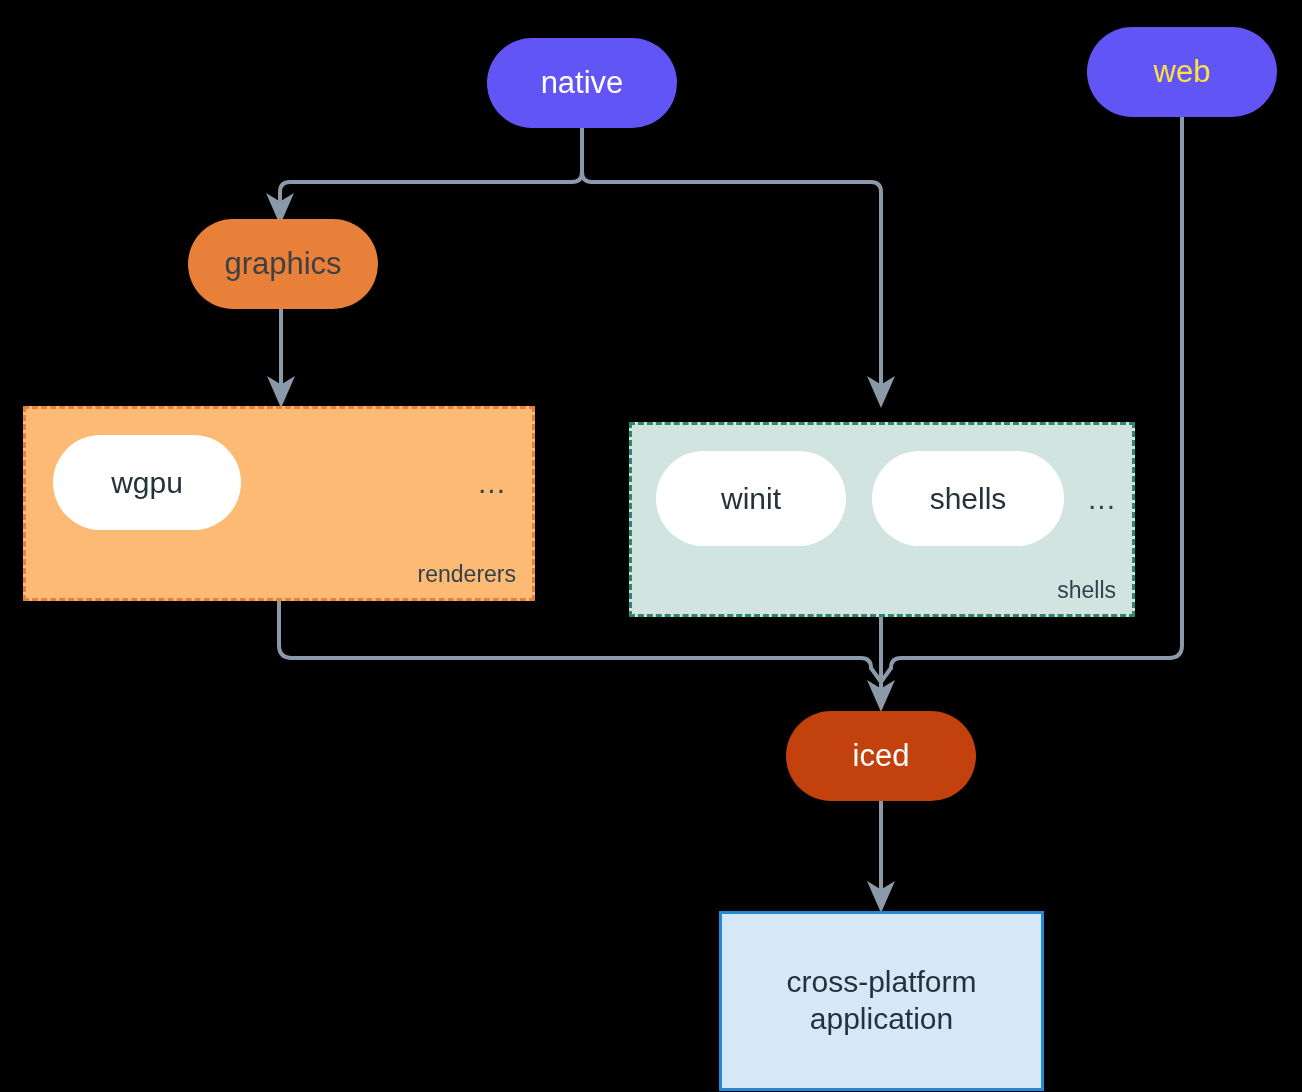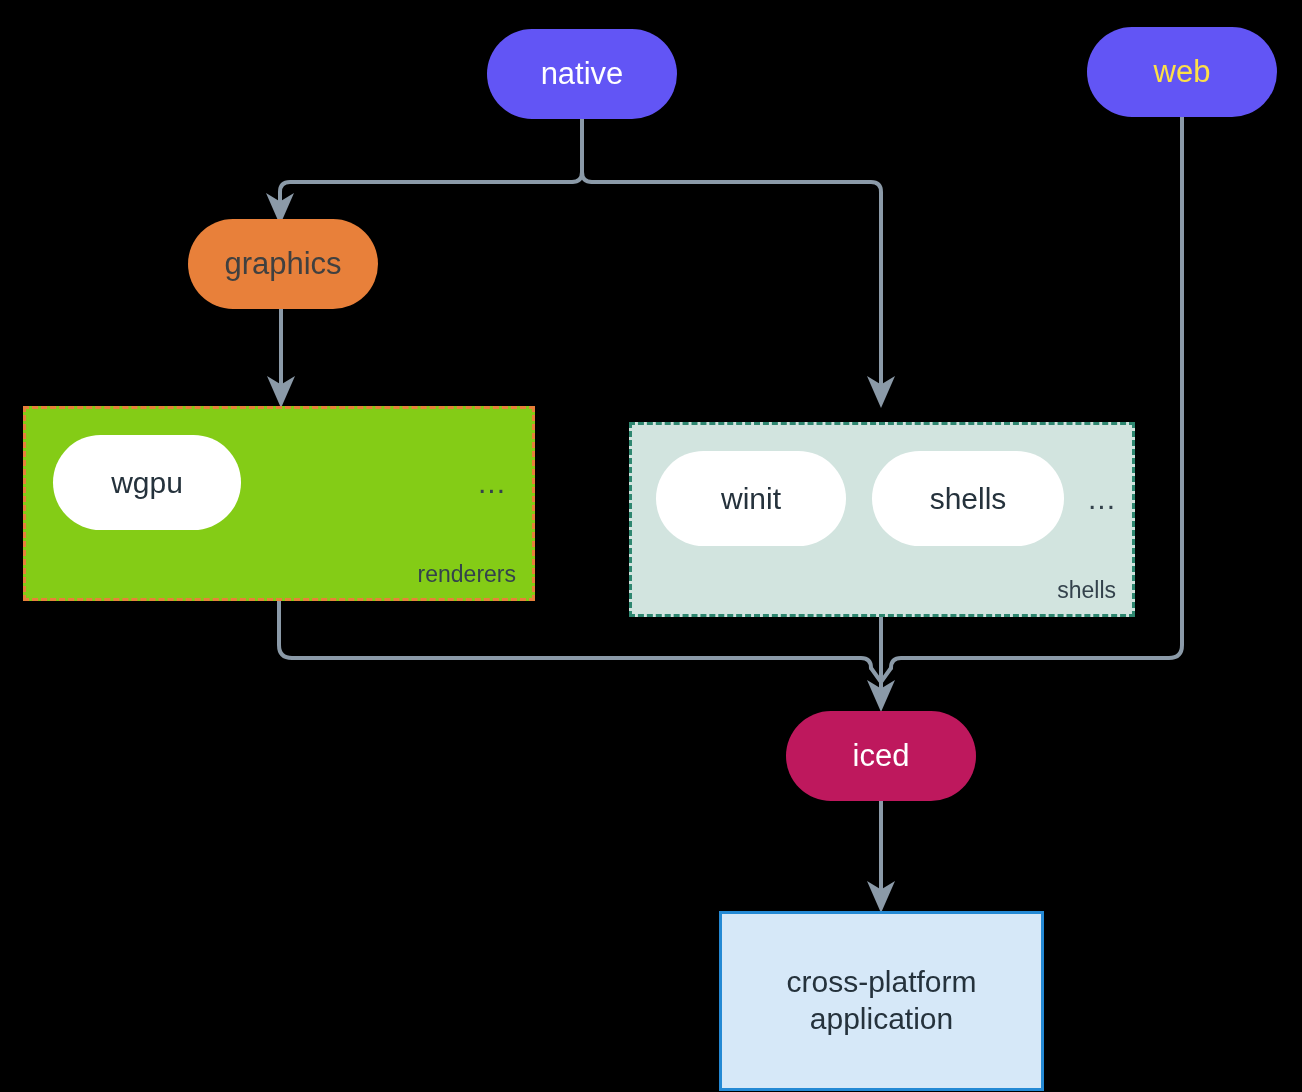--- a/index.html
+++ b/index.html
@@ -30,21 +30,21 @@
     align-items: center;
     justify-content: center;
     box-sizing: border-box;
     text-align: center;
     line-height: 1.22;
     white-space: nowrap;
   }
 
   
   .pill-native {
-    left: 487px; top: 29px; width: 190px; height: 90px;
+    left: 487px; top: 38px; width: 190px; height: 90px;
     border-radius: 45px;
     background: #6255f5;
     color: #ffffff;
     font-size: 31px;
   }
   .pill-web {
     left: 1087px; top: 27px; width: 190px; height: 90px;
     border-radius: 45px;
     background: #6255f5;
     color: #fde047;
@@ -53,21 +53,21 @@
   .pill-graphics {
     left: 188px; top: 219px; width: 190px; height: 90px;
     border-radius: 45px;
     background: #e8803a;
     color: #404040;
     font-size: 31px;
   }
   .pill-iced {
     left: 786px; top: 711px; width: 190px; height: 90px;
     border-radius: 45px;
-    background: #be185d;
+    background: #c2410c;
     color: #ffffff;
     font-size: 31px;
   }
 
   
   .rect-app {
     left: 719px; top: 911px; width: 325px; height: 180px;
     background: #d6e8f8;
     border: 3px solid #2489d4;
     color: #25323c;
@@ -76,21 +76,21 @@
   }
   .rect-app .line { display: block; }
 
   
   .cluster {
     position: absolute;
     box-sizing: border-box;
   }
   .cluster-renderers {
     left: 23px; top: 406px; width: 512px; height: 195px;
-    background: #84cc16;
+    background: #fdba74;
     border: 3px dashed #e8803a;
   }
   .cluster-shells {
     left: 629px; top: 406px; width: 506px; height: 195px;
     background: #d2e4df;
     border: 3px dashed #2e8770;
     margin-top: 16px;
   }
   .cluster-label {
     position: absolute;

